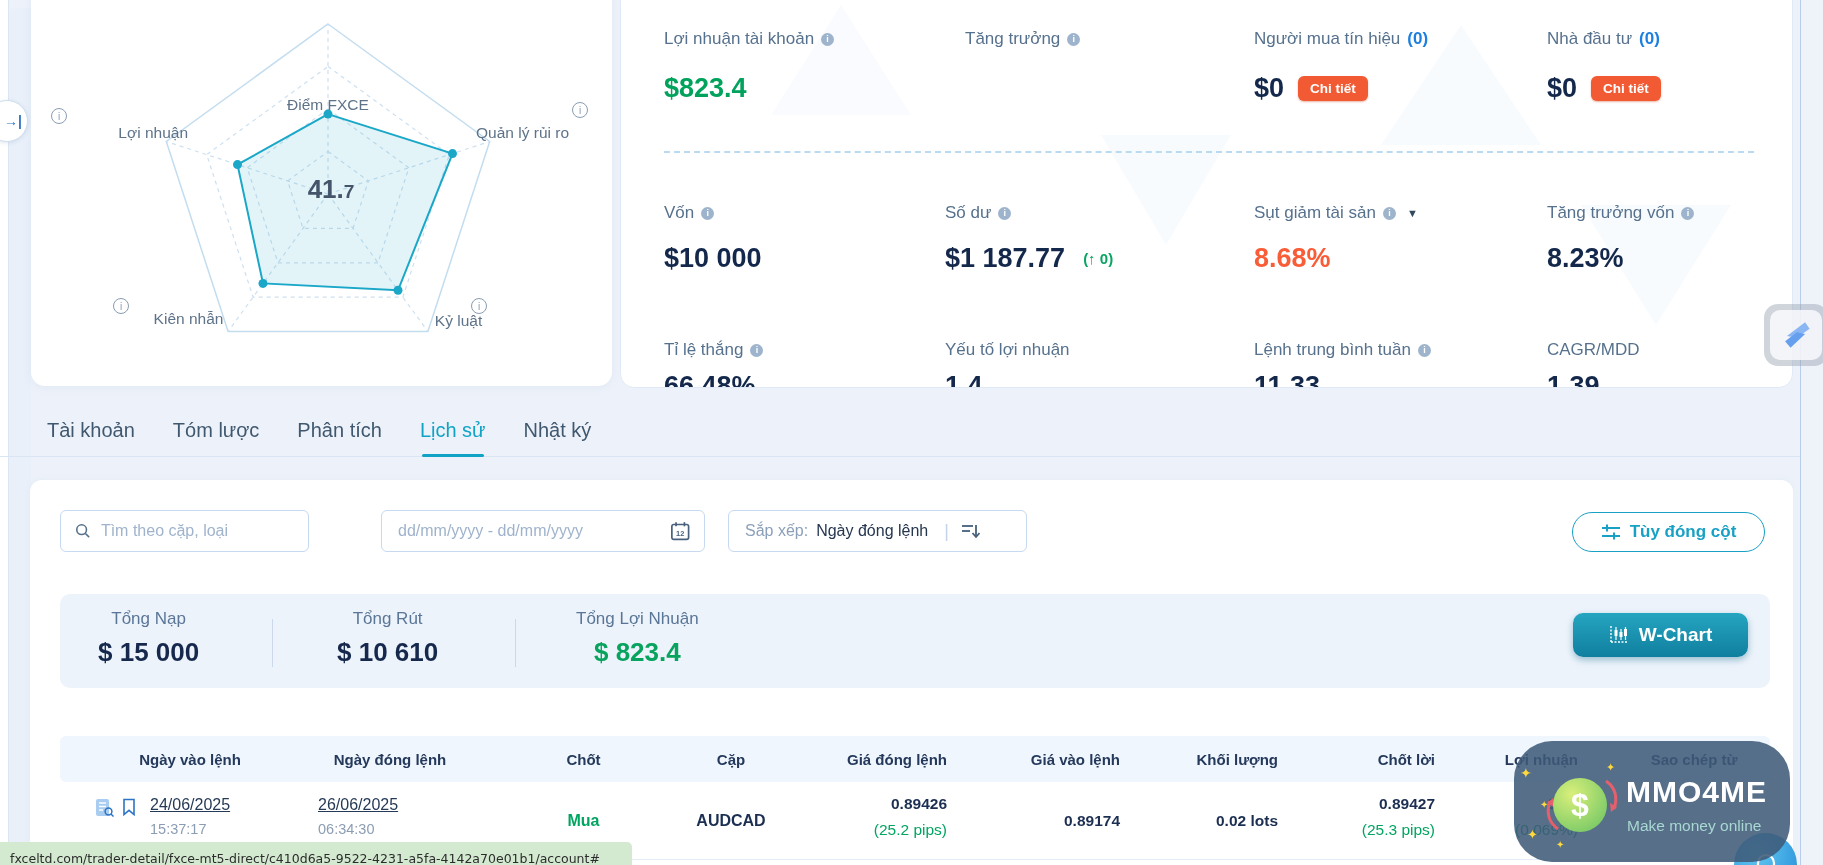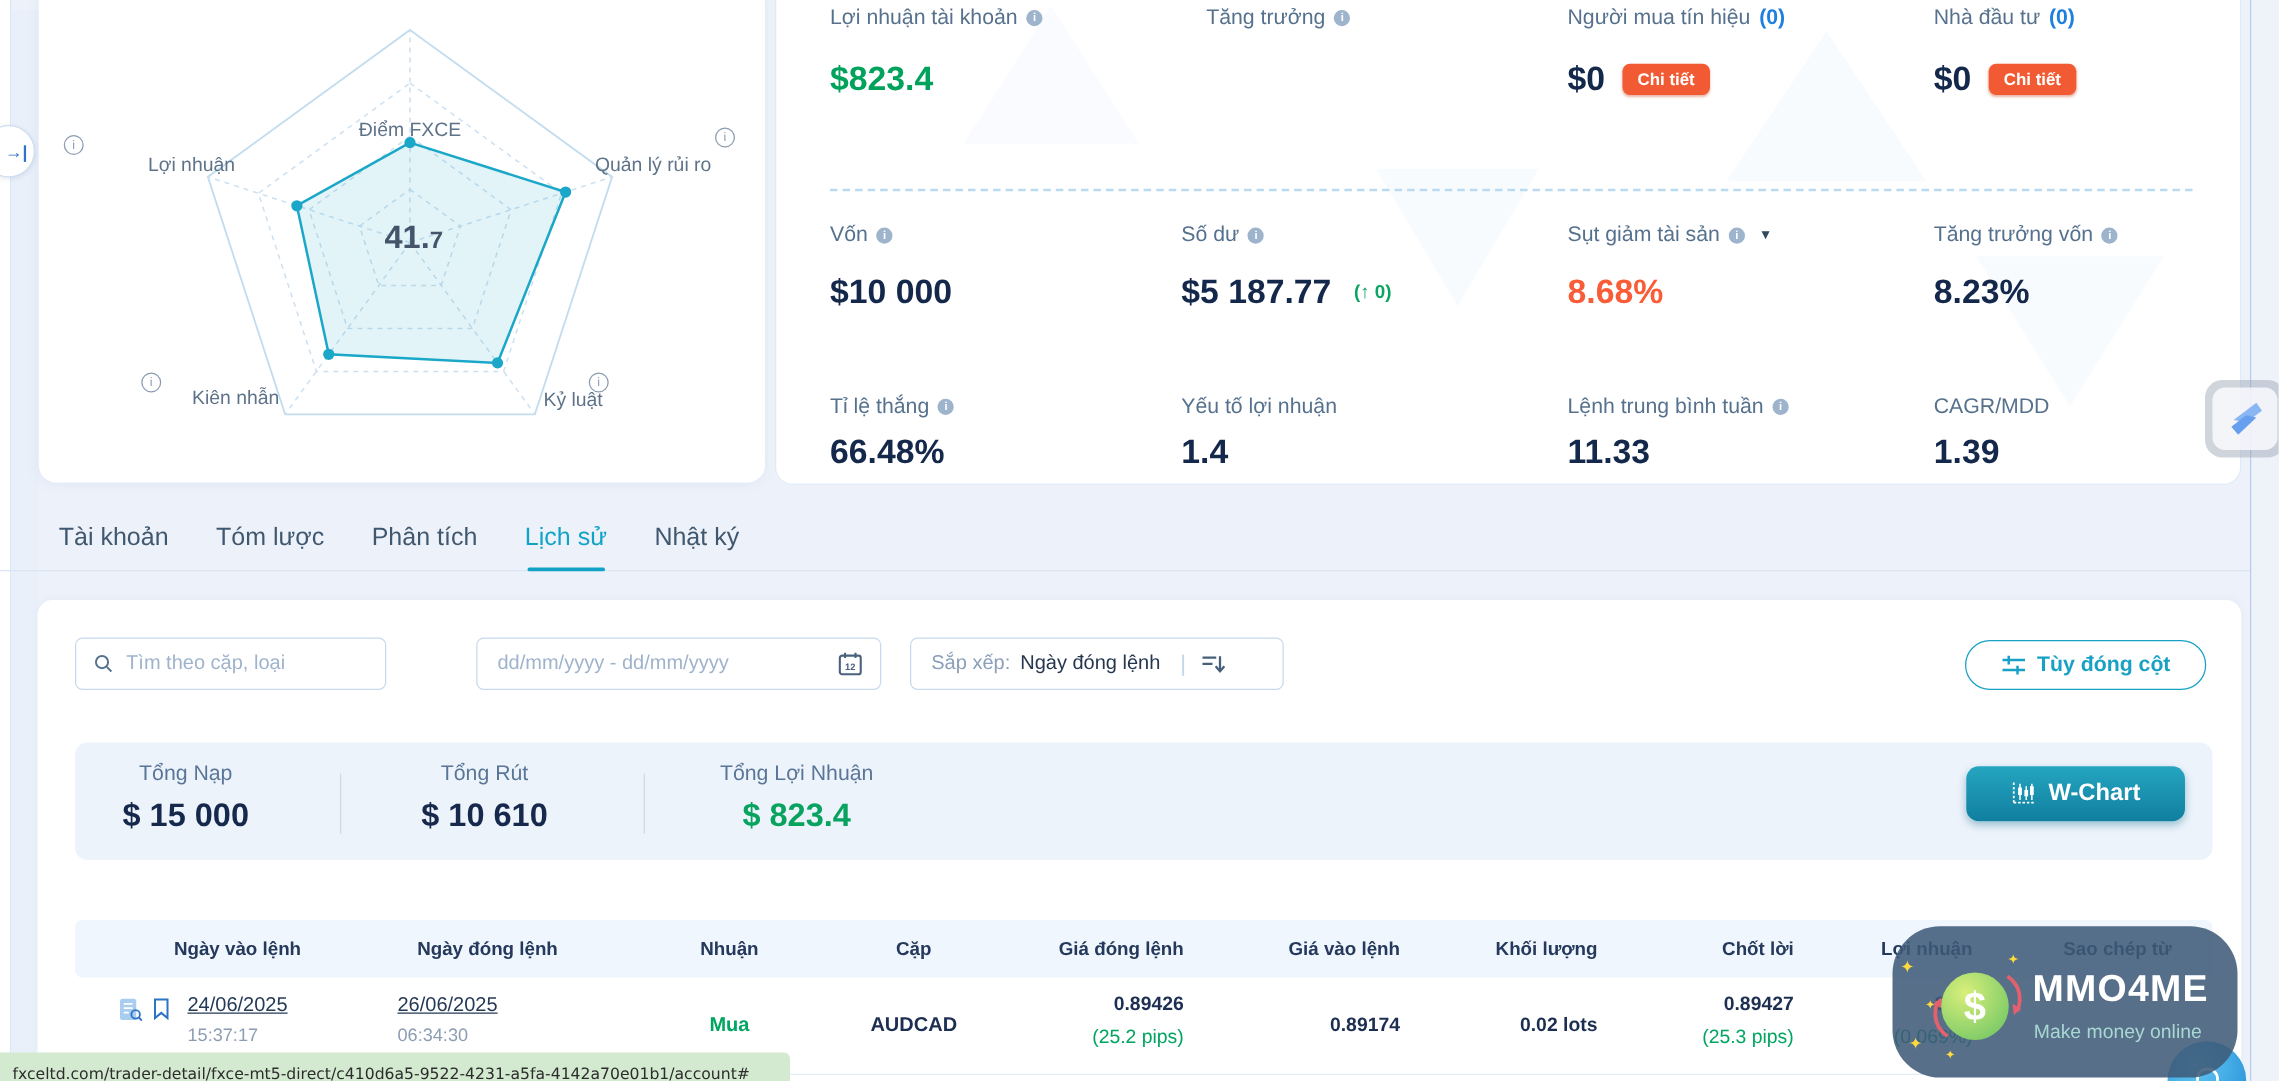--- a/index.html
+++ b/index.html
@@ -23,21 +23,21 @@
 
   
   .radar-svg { position:absolute; left:0; top:0; }
   .radar-score { position:absolute; left:250px; top:190px; width:100px; text-align:center; color:#44546a; font-weight:bold; }
   .radar-score .big { font-size:26px; }
   .radar-score .small { font-size:19px; }
   .radar-label { position:absolute; color:#5e7389; font-size:15.5px; }
   .inf-o { display:inline-flex; width:16px; height:16px; border:1px solid #8a9cb2; border-radius:50%; color:#8a9cb2; font-size:10px; align-items:center; justify-content:center; font-style:normal; position:absolute; cursor:pointer; background:#fff; }
 
   
-  .stat-cell { position:absolute; width:285px; }
+  .stat-cell { position:absolute; width:285px;margin-top:25px; }
   .s-label { color:#56718d; font-size:17px; display:flex; align-items:center; gap:7px; }
   .s-label .cnt { color:#1d7fe0; font-weight:bold; }
   .inf { display:inline-flex; width:13px; height:13px; background:#9db4cc; border-radius:50%; color:#fff; font-size:9px; font-weight:bold; align-items:center; justify-content:center; cursor:pointer; }
   .caret-dn { color:#33495e; font-size:11px; margin-left:4px; cursor:pointer; }
   .s-value { color:#14284b; font-size:27px; font-weight:600; display:flex; align-items:center; gap:14px; }
   .row1 .s-value { margin-top:24px; }
   .row2 .s-value { margin-top:20px; }
   .row3 .s-value { margin-top:11px; }
   .s-value.green { color:#00a25c; }
   .s-value.orange { color:#f95d38; }
@@ -201,21 +201,21 @@
           <span class="inf">i</span>
         </div>
       <div class="s-value">$10 000</div>
     </div>
     <div class="stat-cell row2" style="left:324px;top:193px;">
       <div class="s-label">
           <span>Số dư</span>
           <span class="inf">i</span>
         </div>
       <div class="s-value">
-          <span>$5 187.77</span>
+          <span>$1 187.77</span>
           <span class="suffix-green">(↑ 0)</span>
         </div>
     </div>
     <div class="stat-cell row2" style="left:633px;top:193px;">
       <div class="s-label">
           <span>Sụt giảm tài sản</span>
           <span class="inf">i</span>
           <span class="caret-dn">▼</span>
         </div>
       <div class="s-value orange">8.68%</div>
@@ -329,21 +329,21 @@
           <line x1="16.5" y1="2" x2="16.5" y2="15" stroke="#fff" stroke-width="1.2"></line>
           <rect x="15" y="4" width="3" height="7" fill="#fff"></rect>
         </svg>
         <span>W-Chart</span>
       </button>
     </div>
 
     <div class="thead">
       <div class="c1">Ngày vào lệnh</div>
       <div class="c2">Ngày đóng lệnh</div>
-      <div class="c3">Nhuận</div>
+      <div class="c3">Chốt</div>
       <div class="c4">Cặp</div>
       <div class="c5">Giá đóng lệnh</div>
       <div class="c6">Giá vào lệnh</div>
       <div class="c7">Khối lượng</div>
       <div class="c8">Chốt lời</div>
       <div class="c9">Lợi nhuận</div>
       <div class="c10">Sao chép từ</div>
     </div>
 
     <div class="trow">

